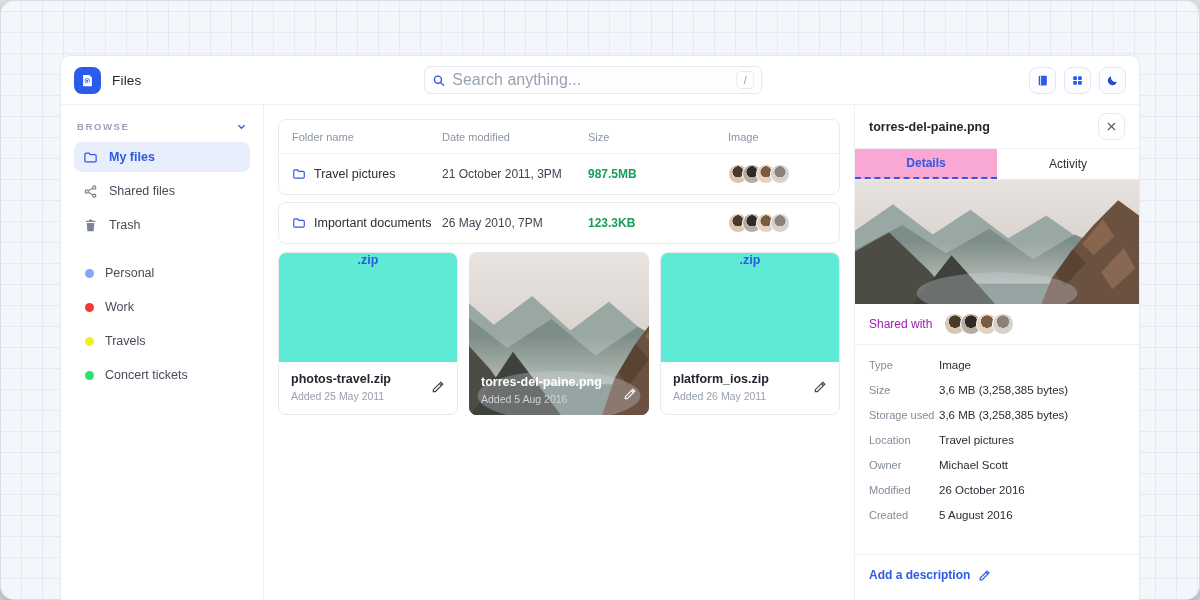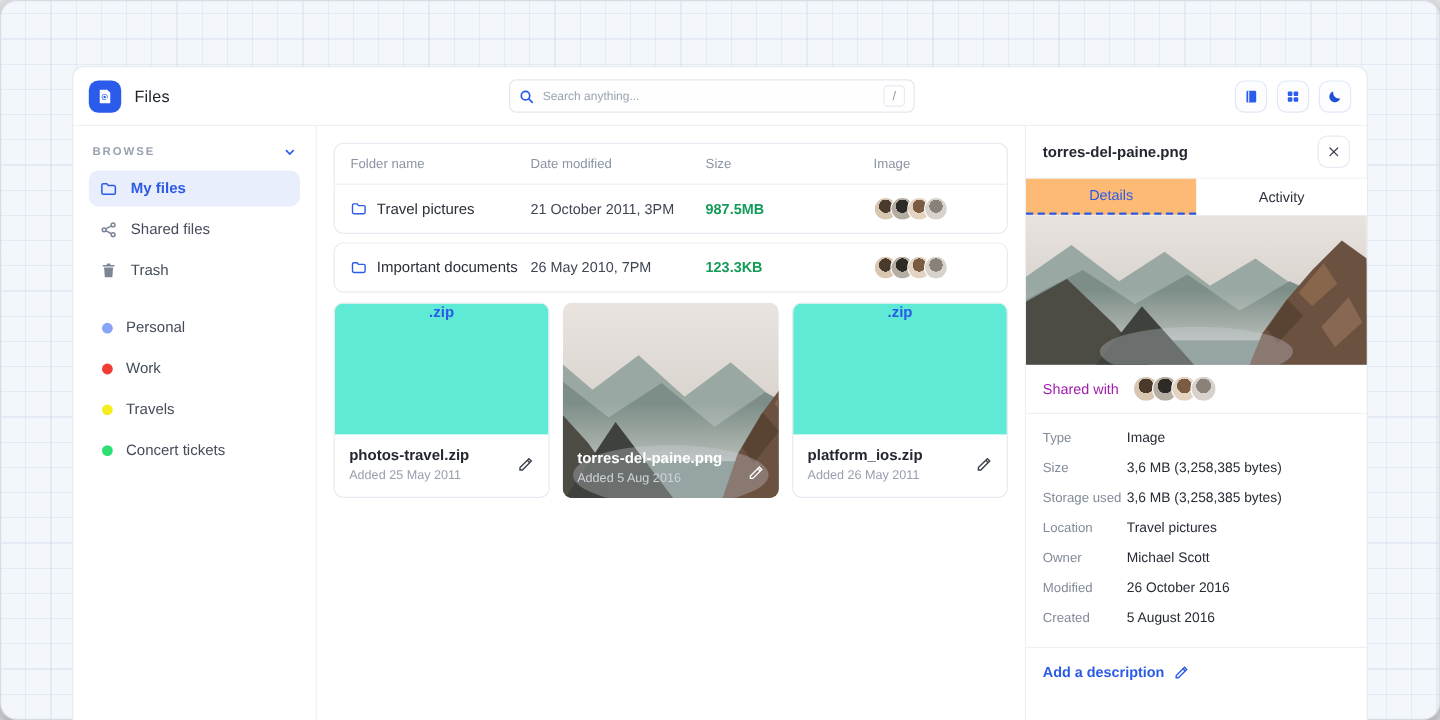--- a/index.html
+++ b/index.html
@@ -19,21 +19,21 @@
     position:absolute; left:60px; top:55px; width:1080px; bottom:-2px;
     background:#fff; border:1px solid #e5e9f0; border-bottom:none;
     border-radius:10px 10px 0 0; display:flex; flex-direction:column;
   }
 
   
   .hdr { height:49px; flex:0 0 49px; display:flex; align-items:center; padding:0 13px; border-bottom:1px solid #edf0f4; position:relative; }
   .logo { width:27px; height:27px; border-radius:8px; background:#2a5bea; display:flex; align-items:center; justify-content:center; }
   .app-title { font-size:13.5px; font-weight:normal; color:#20242c; margin-left:11px; letter-spacing:.2px; }
   .search { position:absolute; left:50%; transform:translateX(-52%); width:338px; height:28px; border:1px solid #e3e7ee; border-radius:6px; background:#fefefe; display:flex; align-items:center; padding:0 7px; }
-  .search input { flex:1; border:none; outline:none; background:transparent; font-size:10px; color:#40485a; margin-left:7px; font-family:inherit; }
+  .search input { flex:1; border:none; outline:none; background:transparent; font-size:16px; color:#40485a; margin-left:7px; font-family:inherit; }
   .search input::placeholder { color:#9aa3b2; }
   .kbd { width:18px; height:18px; border:1px solid #e6eaf0; border-radius:4px; color:#8d96a5; font-size:10.5px; display:flex; align-items:center; justify-content:center; background:#fff; }
   .hdr-actions { margin-left:auto; display:flex; gap:8px; }
   .icon-btn { width:27px; height:27px; border:1px solid #dfe7f8; border-radius:8px; background:#fdfdff; display:flex; align-items:center; justify-content:center; cursor:pointer; }
 
   
   .body { flex:1; display:flex; min-height:0; }
 
   .side { width:203px; flex:0 0 203px; border-right:1px solid #edf0f4; padding:14px 13px; }
   .sec-hd { display:flex; align-items:center; justify-content:space-between; padding:2px 3px 10px; }
@@ -77,27 +77,27 @@
   .img-overlay .fcard-added { color:#cfd3da; }
   .img-card .fcard-edit { top:auto; bottom:14px; transform:none; color:#fff; }
 
   
   .panel { width:284px; flex:0 0 284px; display:flex; flex-direction:column; }
   .panel-hd { height:44px; flex:0 0 44px; display:flex; align-items:center; justify-content:space-between; padding:0 14px; border-bottom:1px solid #edf0f4; }
   .panel-title { font-size:12.5px; font-weight:bold; color:#23272f; }
   .close-btn { width:27px; height:27px; border:1px solid #e7eaf0; border-radius:8px; background:#fff; display:flex; align-items:center; justify-content:center; cursor:pointer; }
   .tabs { display:flex; height:31px; flex:0 0 31px; border-bottom:1px solid #e8ebf1; }
   .tab { flex:1; display:flex; align-items:center; justify-content:center; font-size:12px; color:#2c323d; cursor:pointer; background:#fff; }
-  .tab.active { background:#fdba74; color:#2b5be6; font-weight:normal; border-bottom:2px dashed #2b5be6; }
+  .tab.active { background:#f9a8d4; color:#2b5be6; font-weight:bold; border-bottom:2px dashed #2b5be6; }
   .preview { height:124px; flex:0 0 124px; overflow:hidden; }
   .preview svg { width:100%; height:100%; display:block; }
   .shared { display:flex; align-items:center; gap:12px; padding:9px 14px; border-bottom:1px solid #edf0f4; }
   .shared-label { font-size:12px; color:#a21caf; }
   .shared .av { width:22px; height:22px; flex-basis:22px; }
-  .props { padding:7px 14px 12px; border-bottom:1px solid #edf0f4; }
+  .props { padding:7px 14px 27px; border-bottom:1px solid #edf0f4; }
   .prop { display:flex; padding:6.5px 0; }
   .prop-label { width:70px; flex:0 0 70px; font-size:11px; color:#828b99; }
   .prop-value { font-size:11.5px; color:#262b34; font-weight:500; }
   .add-desc { display:flex; align-items:center; gap:8px; padding:13px 14px; color:#2b5be6; font-size:12px; font-weight:bold; cursor:pointer; }
 
   svg { display:block; }
 </style>
 </head>
 <body>
 

